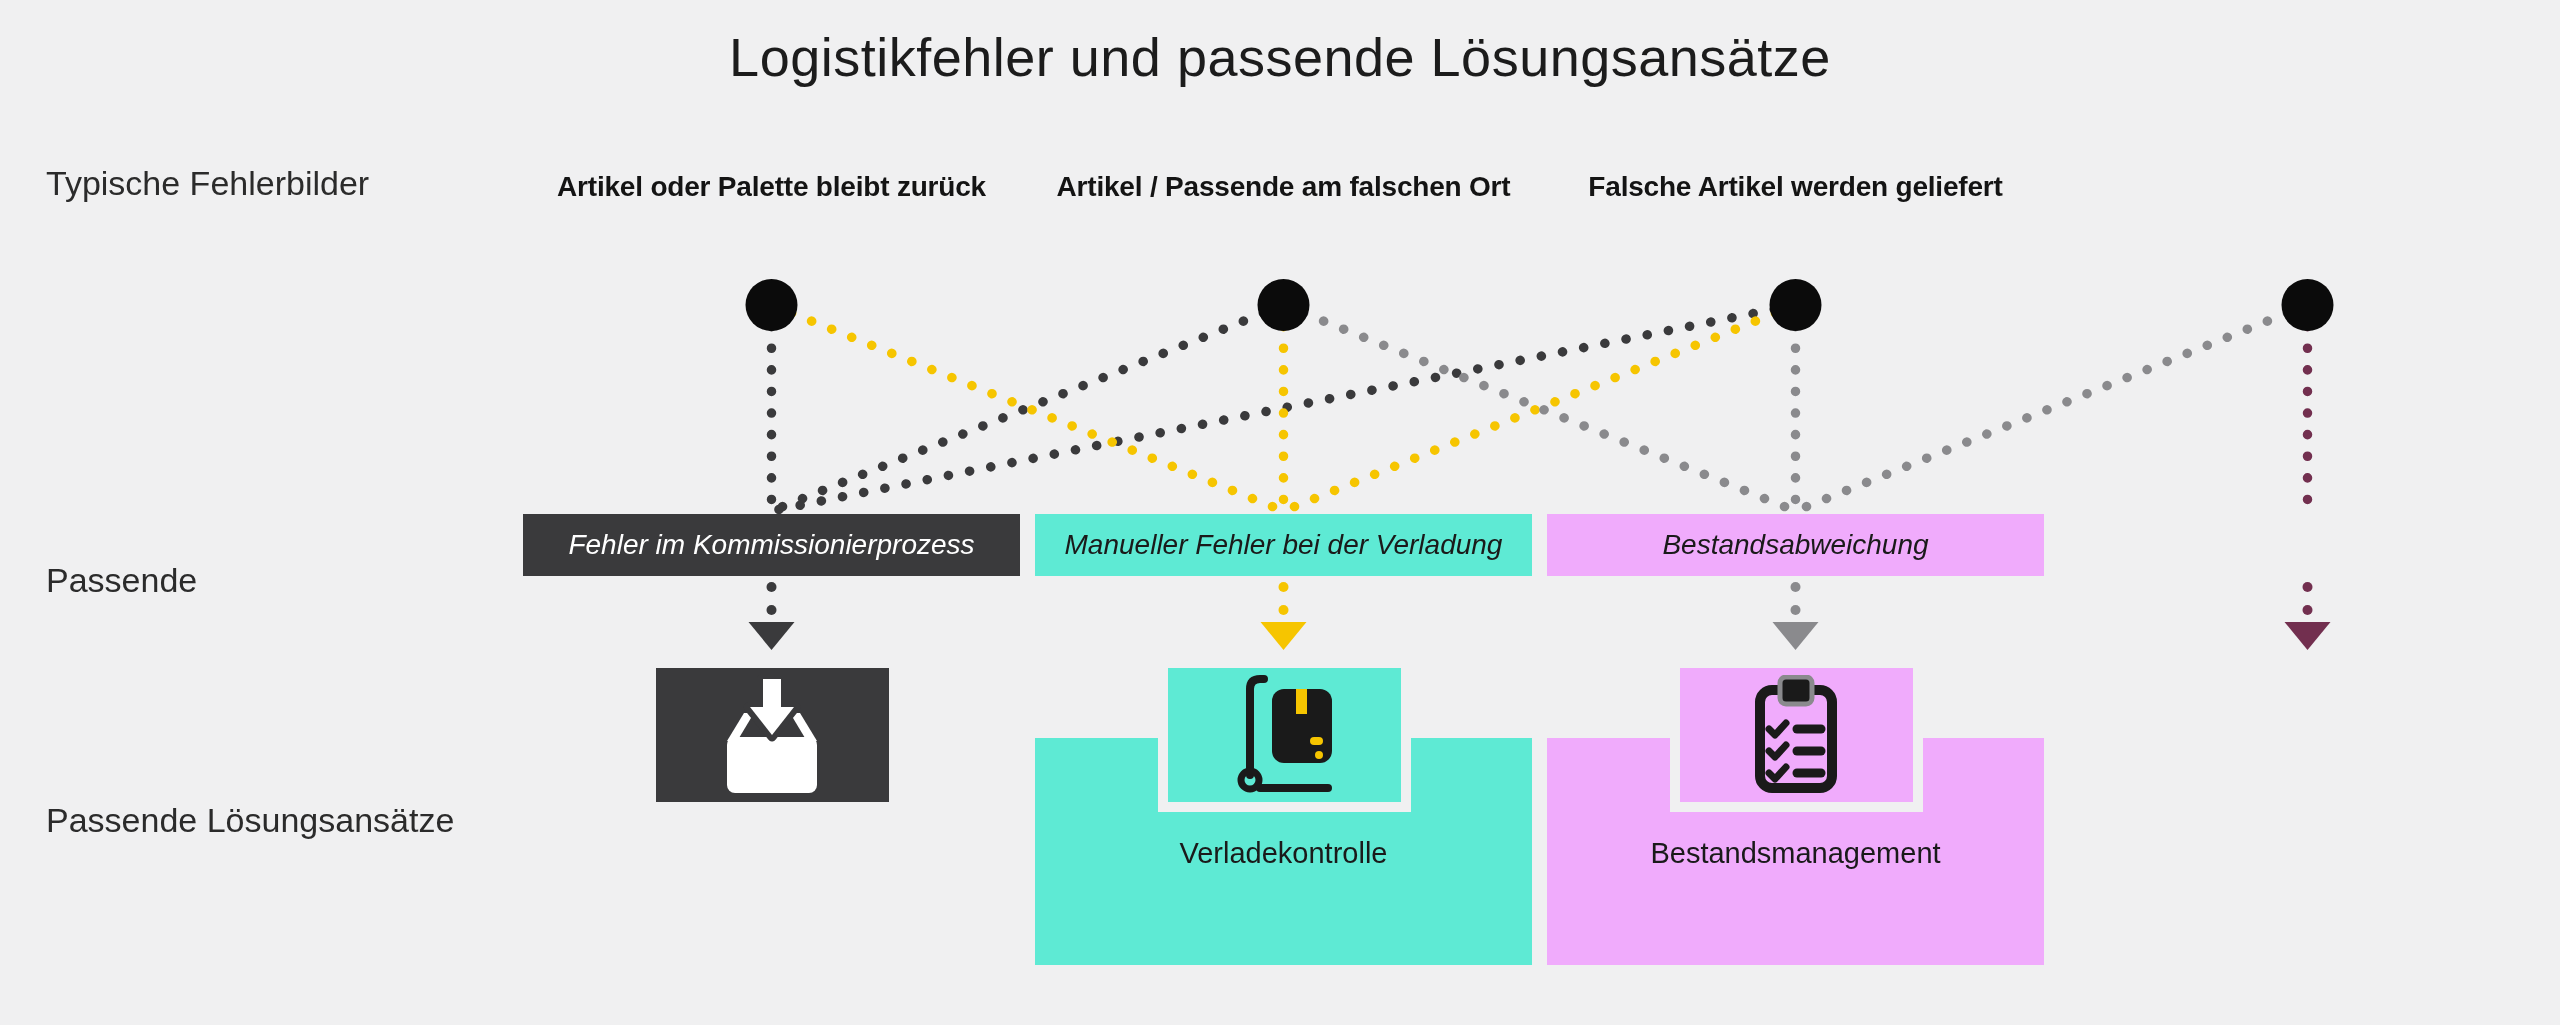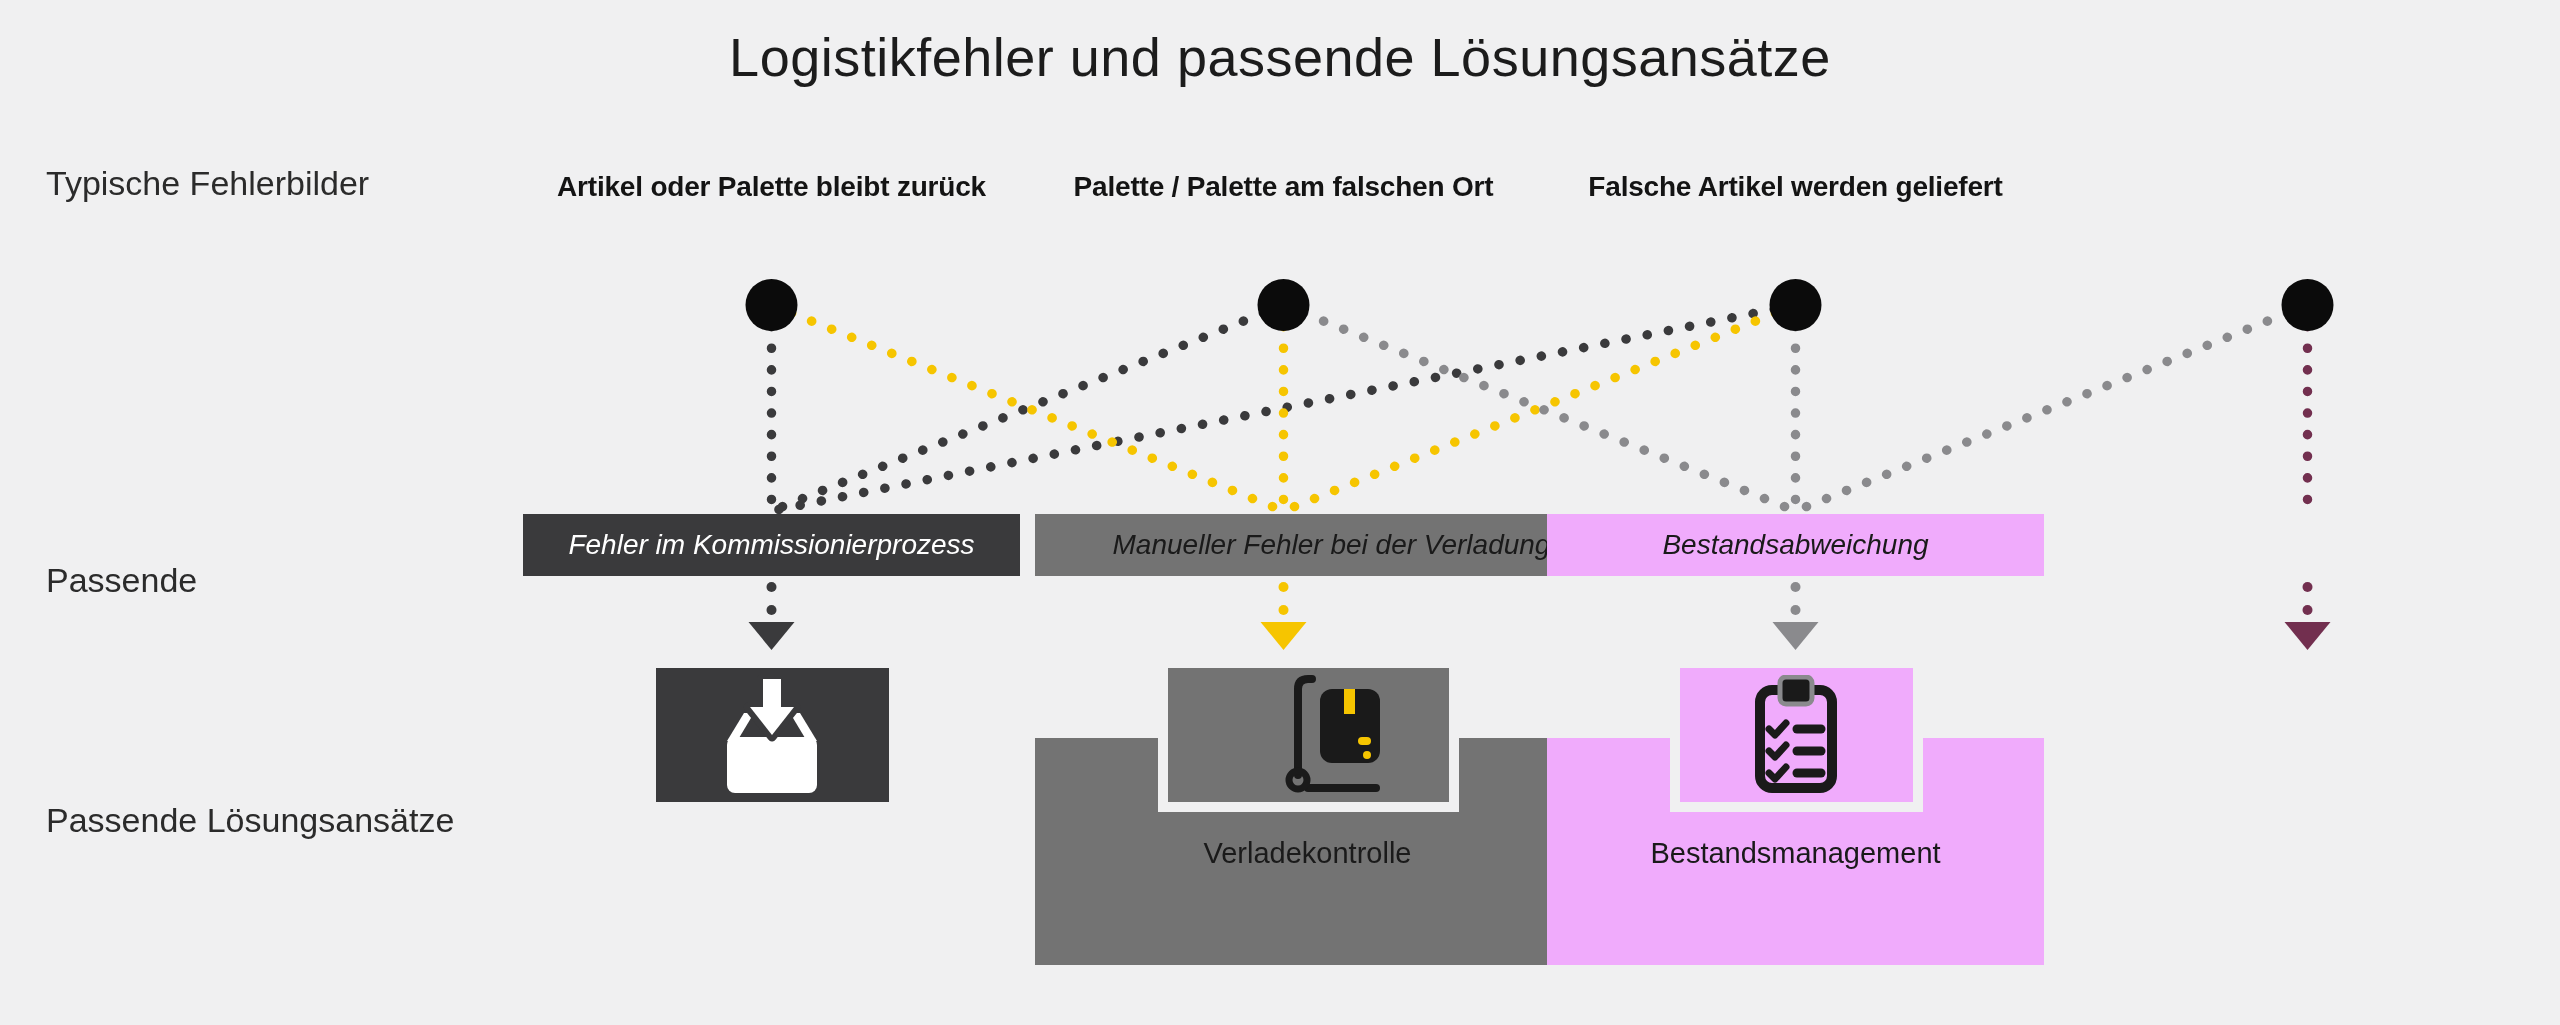--- a/index.html
+++ b/index.html
@@ -18,21 +18,21 @@
               font-size:28px;font-weight:600;color:#141414;line-height:1.45;letter-spacing:-0.2px;}
   .cause-box{position:absolute;top:514px;left:0;width:100%;height:62px;
              display:flex;align-items:center;justify-content:center;
              font-size:28px;font-weight:400;white-space:nowrap;font-style:italic;}
   .solution-box{position:absolute;top:738px;left:0;width:100%;height:227px;}
   .solution-label{position:absolute;top:98px;left:0;width:100%;text-align:center;
                   font-size:29px;line-height:34px;}
   .icon-tile{position:absolute;top:658px;left:50%;margin-left:-126px;width:233px;height:134px;
              border:10px solid #F0F0F1;display:flex;align-items:center;justify-content:center;z-index:3;}
   .c-dark{background:#3A3A3C;color:#FFFFFF;}
-  .c-yellow{background:#737373;color:#1A1A1A;padding-left:48px;}
+  .c-yellow{background:#5eead4;color:#1A1A1A;}
   .c-gray{background:#f0abfc;color:#1A1A1A;}
   .c-maroon{background:#722F4F;color:#FFFFFF;}
 </style>
 </head>
 <body>
 
 <div class="canvas">
 
   <div class="title">Logistikfehler und passende Lösungsansätze</div>
 
@@ -83,21 +83,21 @@
         </g>
         <g fill="#FFFFFF">
           <rect x="-9" y="-56" width="18" height="28"></rect>
           <polygon points="-22,-28 22,-28 0,0"></polygon>
         </g>
       </svg>
     </div>
   </div>
 
   <div class="col" style="left:1035px">
-    <div class="col-header">Palette / Palette am falschen Ort</div>
+    <div class="col-header">Artikel / Passende am falschen Ort</div>
     <div class="cause-box c-yellow">Manueller Fehler bei der Verladung</div>
     <div class="solution-box c-yellow">
       <div class="solution-label">Verladekontrolle</div>
     </div>
     <div class="icon-tile c-yellow">
       <svg width="120" height="120" viewBox="-60 -60 120 120">
         <g stroke="#1A1A1A" fill="none" stroke-linecap="round">
           <path d="M -34 40 L -34 -46 Q -34 -56 -24 -56 L -20 -56" stroke-width="8"></path>
           <line x1="-24" y1="53" x2="44" y2="53" stroke-width="8"></line>
           <circle cx="-34" cy="45" r="9" stroke-width="7"></circle>

